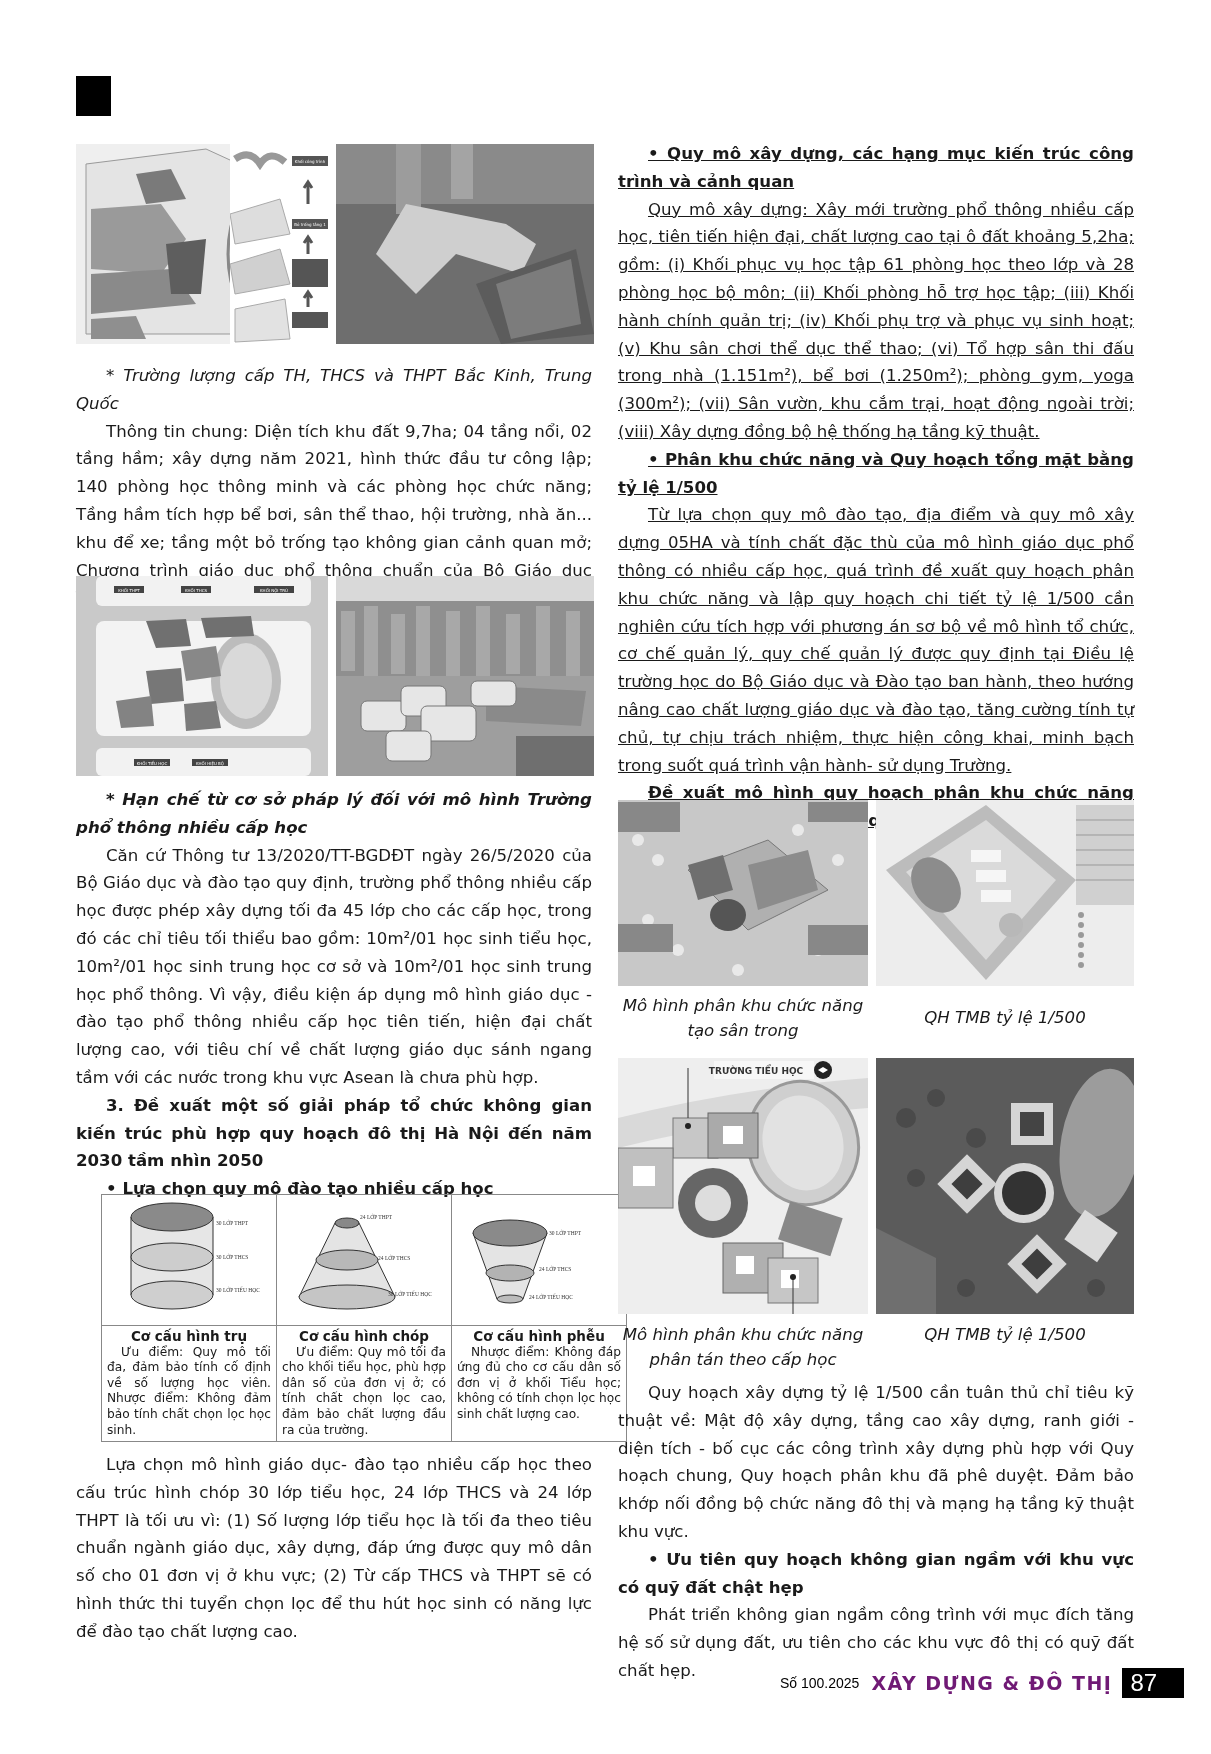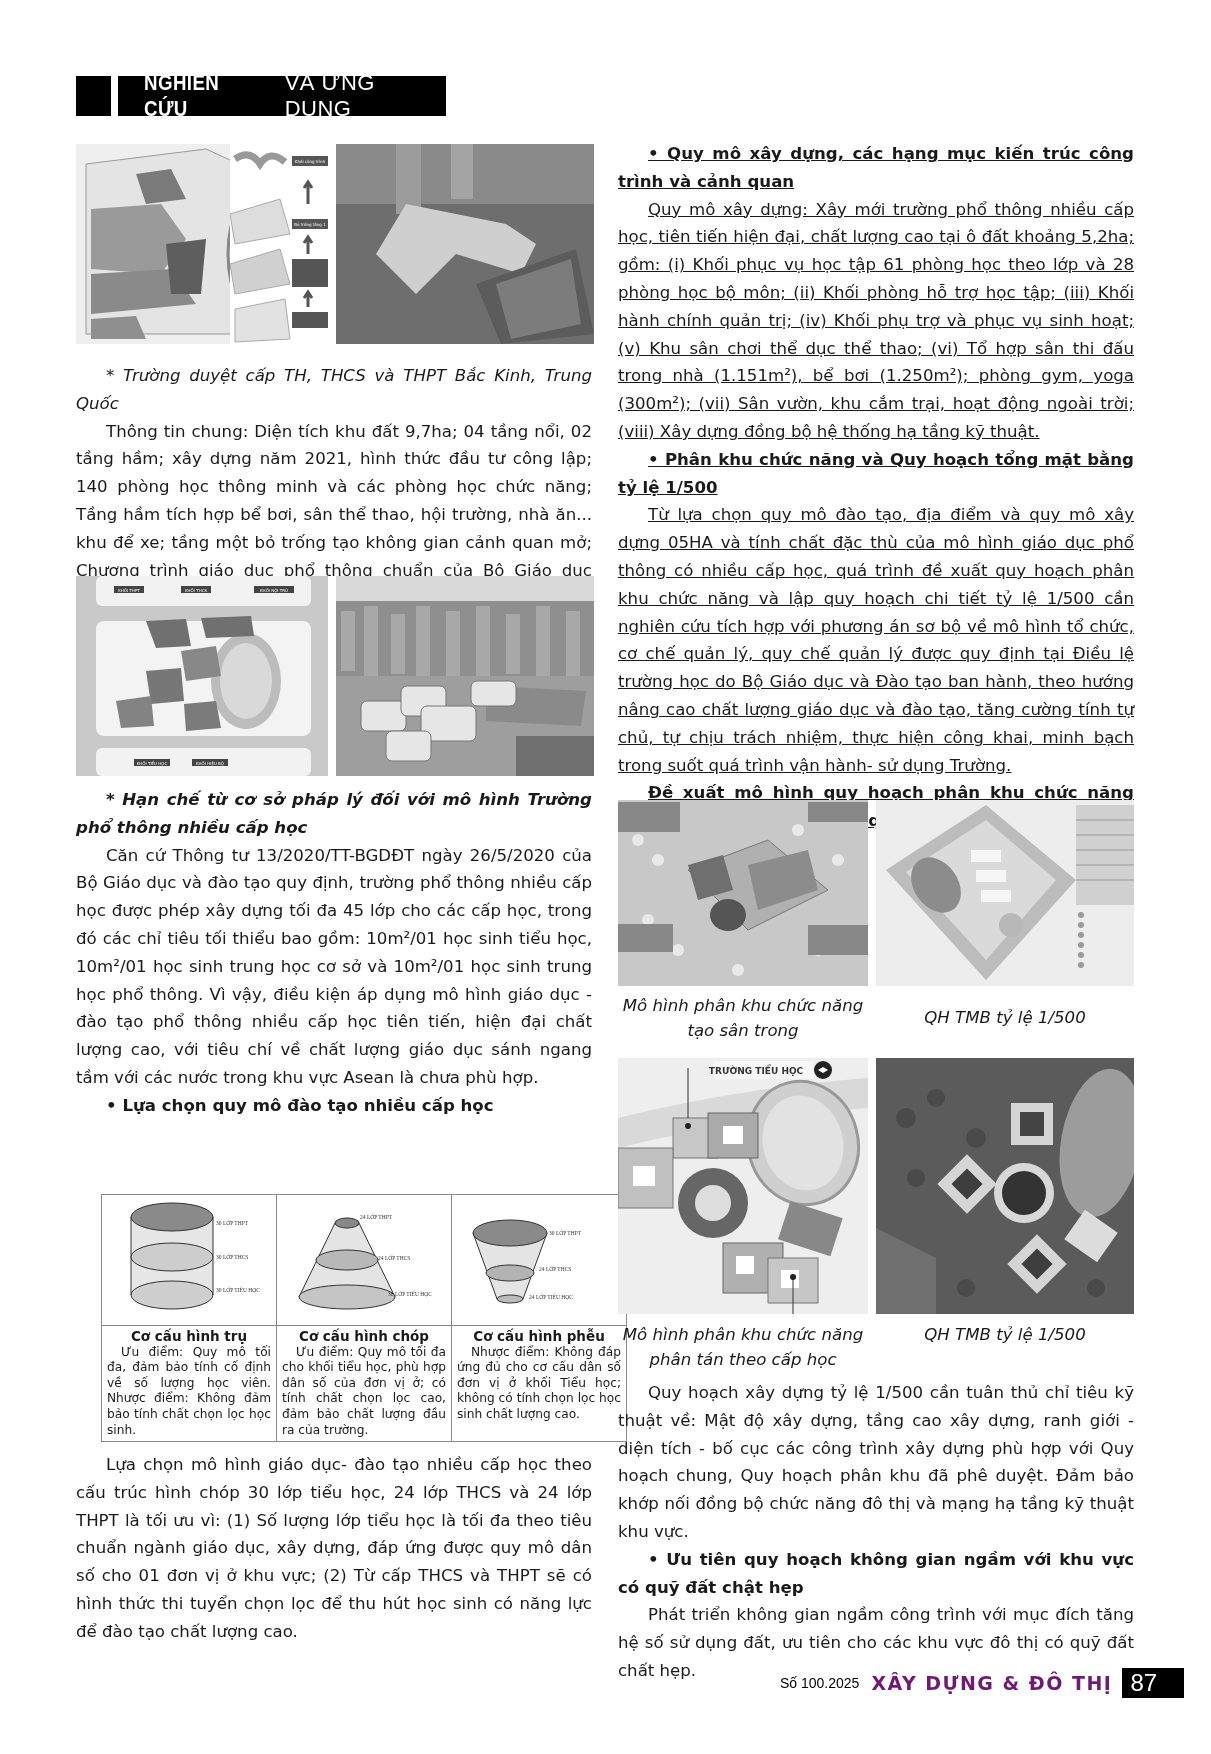--- a/index.html
+++ b/index.html
@@ -36,24 +36,20 @@
   .footer { position: absolute; left: 780px; top: 1668px; height: 30px; display: flex; align-items: center; }
   .footer .issue { font-family: "Liberation Sans", sans-serif; font-size: 14px; margin-right: 12px; color: #000; }
   .footer .mag { font-family: "DejaVu Sans", sans-serif; font-weight: bold; font-size: 19px; letter-spacing: 1.5px; margin-right: 10px; color: #701a75; }
   .footer .page { background: #000; color: #fff; font-family: "Liberation Sans", sans-serif; font-size: 24px; width: 62px; height: 30px; display: flex; align-items: center; padding-left: 8px; }
 </style>
 </head>
 <body>
 
 <div class="header">
   <div class="sq"></div>
-  <div class="bar">
-    <b>NGHIÊN CỨU</b>
-    <span class="light">VÀ ỨNG DỤNG</span>
-  </div>
 </div>
 
 <div class="img" style="left:76px; top:144px; width:252px; height:200px; background:#efefef;">
   <svg viewBox="0 0 252 200">
     <rect x="0" y="0" width="252" height="200" fill="#efefef"></rect>
     <path d="M10 20 L130 5 L250 60 L250 190 L10 190 Z" fill="#e4e4e4" stroke="#999"></path>
     <ellipse cx="190" cy="110" rx="38" ry="70" fill="#d6d6d6" stroke="#888" stroke-width="3"></ellipse>
     <ellipse cx="190" cy="110" rx="26" ry="56" fill="#e8e8e8" stroke="#aaa"></ellipse>
     <path d="M15 65 L85 60 L110 95 L85 130 L15 125 Z" fill="#9a9a9a"></path>
     <path d="M15 130 L95 125 L120 160 L15 170 Z" fill="#8a8a8a"></path>
@@ -86,21 +82,21 @@
     <rect x="0" y="0" width="258" height="60" fill="#8a8a8a"></rect>
     <rect x="60" y="0" width="25" height="70" fill="#9c9c9c"></rect>
     <rect x="115" y="0" width="22" height="55" fill="#a4a4a4"></rect>
     <path d="M40 110 L70 60 L120 70 L170 80 L200 100 L185 130 L120 110 L80 150 Z" fill="#cfcfcf"></path>
     <path d="M140 140 L240 105 L258 190 L165 200 Z" fill="#5c5c5c"></path>
     <path d="M160 140 L235 115 L245 180 L175 195 Z" fill="#7c7c7c"></path>
   </svg>
 </div>
 
 <div class="col col-left" style="top:362px;">
-  <p class="ind italic">* Trường duyệt cấp TH, THCS và THPT Bắc Kinh, Trung Quốc</p>
+  <p class="ind italic">* Trường lượng cấp TH, THCS và THPT Bắc Kinh, Trung Quốc</p>
   <p class="ind">Thông tin chung: Diện tích khu đất 9,7ha; 04 tầng nổi, 02 tầng hầm; xây dựng năm 2021, hình thức đầu tư công lập; 140 phòng học thông minh và các phòng học chức năng; Tầng hầm tích hợp bể bơi, sân thể thao, hội trường, nhà ăn... khu để xe; tầng một bỏ trống tạo không gian cảnh quan mở; Chương trình giáo dục phổ thông chuẩn của Bộ Giáo dục Trung Quốc.</p>
 </div>
 
 <div class="img" style="left:76px; top:576px; width:252px; height:200px; background:#d4d4d4;">
   <svg viewBox="0 0 252 200">
     <rect width="252" height="200" fill="#c9c9c9"></rect>
     <rect x="20" y="0" width="215" height="30" rx="6" fill="#f2f2f2"></rect>
     <rect x="20" y="45" width="215" height="115" rx="8" fill="#f3f3f3"></rect>
     <rect x="20" y="172" width="215" height="28" rx="6" fill="#f2f2f2"></rect>
     <ellipse cx="170" cy="105" rx="35" ry="48" fill="#bcbcbc"></ellipse>
@@ -147,20 +143,21 @@
         <rect x="50" y="155" width="45" height="30" rx="6"></rect>
       <rect x="135" y="105" width="45" height="25" rx="6"></rect>
     </g>
     <rect x="180" y="160" width="78" height="40" fill="#6f6f6f"></rect>
   </svg>
 </div>
 
 <div class="col col-left" style="top:786px;">
   <p class="ind bold italic">* Hạn chế từ cơ sở pháp lý đối với mô hình Trường phổ thông nhiều cấp học</p>
   <p class="ind">Căn cứ Thông tư 13/2020/TT-BGDĐT ngày 26/5/2020 của Bộ Giáo dục và đào tạo quy định, trường phổ thông nhiều cấp học được phép xây dựng tối đa 45 lớp cho các cấp học, trong đó các chỉ tiêu tối thiểu bao gồm: 10m²/01 học sinh tiểu học, 10m²/01 học sinh trung học cơ sở và 10m²/01 học sinh trung học phổ thông. Vì vậy, điều kiện áp dụng mô hình giáo dục - đào tạo phổ thông nhiều cấp học tiên tiến, hiện đại chất lượng cao, với tiêu chí về chất lượng giáo dục sánh ngang tầm với các nước trong khu vực Asean là chưa phù hợp.</p>
+  <p class="ind bold">3. Đề xuất một số giải pháp tổ chức không gian kiến trúc phù hợp quy hoạch đô thị Hà Nội đến năm 2030 tầm nhìn 2050</p>
   <p class="ind bold">• Lựa chọn quy mô đào tạo nhiều cấp học</p>
 </div>
 
 <table class="shape-table">
   <tbody>
       <tr>
     <td>
       <div class="fig">
         <svg viewBox="0 0 152 130" width="100%" height="100%">
           <rect x="18" y="22" width="82" height="78" fill="#e6e6e6"></rect>

